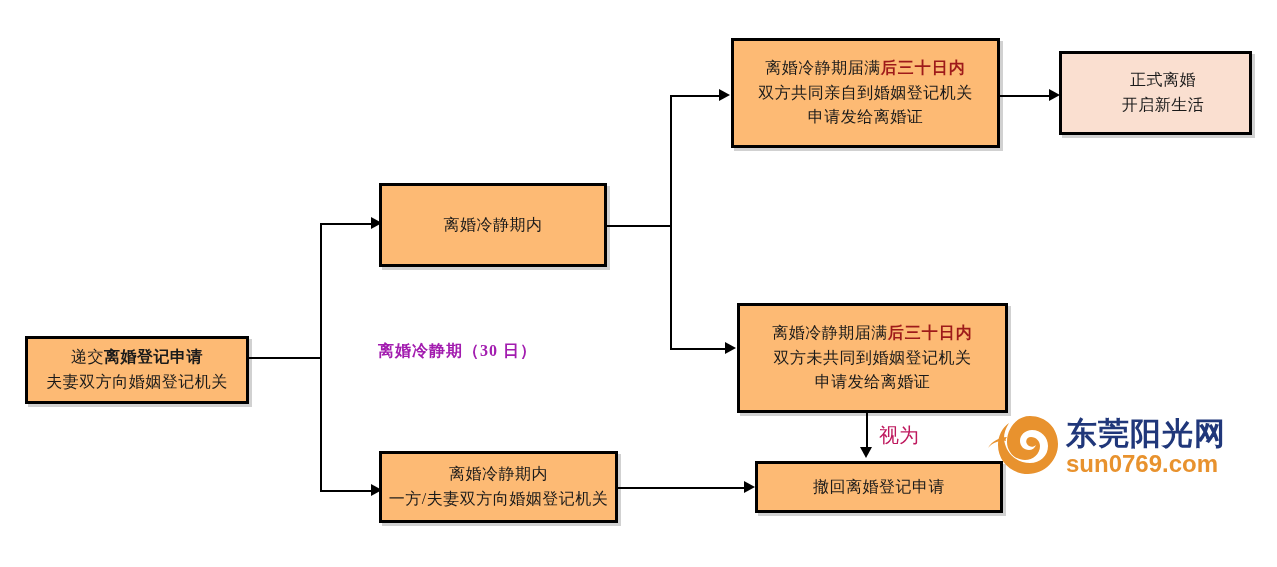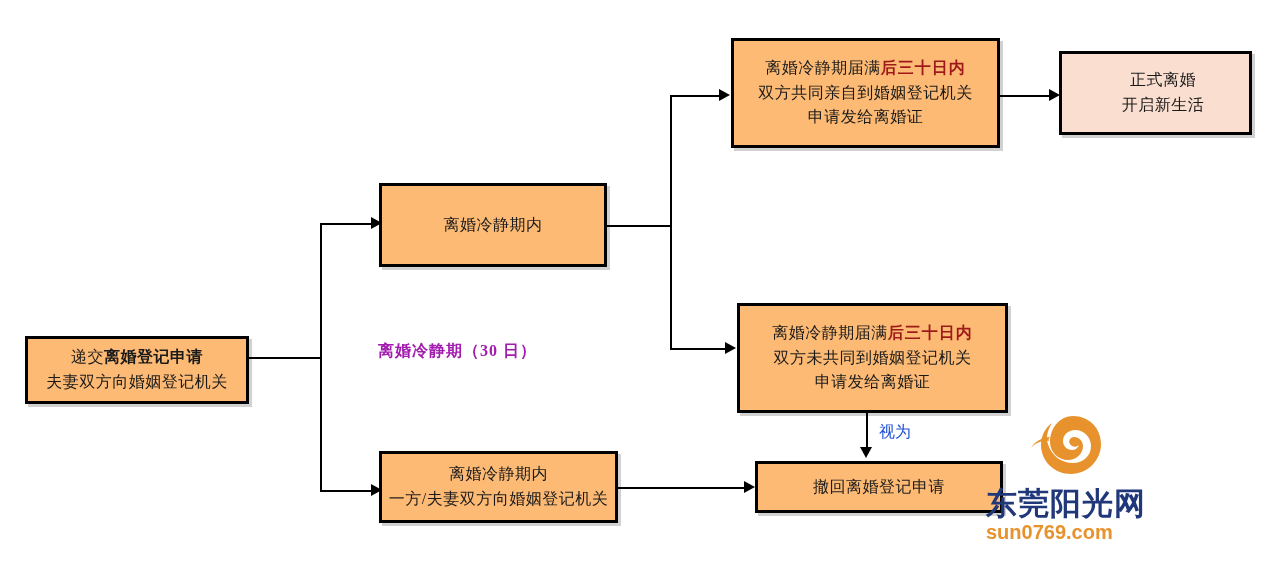--- a/index.html
+++ b/index.html
@@ -76,56 +76,55 @@
     height: 0;
     border-left: 6px solid transparent;
     border-right: 6px solid transparent;
     border-top: 11px solid #000000;
   }
 
   
   .free-label {
     position: absolute;
     white-space: nowrap;
-    color: #1d4ed8;
-    font-size: 16px;
+    color: #be185d;
+    font-size: 20px;
   }
   .cooling-label {
     position: absolute;
     white-space: nowrap;
     color: #a21caf;
     font-weight: bold;
     font-size: 16px;
     letter-spacing: 1px;
   }
 
   
   #watermark {
     position: absolute;
     display: flex;
     align-items: center;
     gap: 6px;
-    flex-direction: column;
   }
   #wm-text {
     display: flex;
     flex-direction: column;
     line-height: 1;
   }
   #wm-cn {
     font-family: "Liberation Sans", sans-serif;
     font-weight: bold;
     font-size: 31px;
     color: #20377A;
     letter-spacing: 1px;
   }
   #wm-url {
     font-family: "Liberation Sans", sans-serif;
     font-weight: bold;
-    font-size: 20px;
+    font-size: 24px;
     color: #E8922E;
     letter-spacing: 0px;
     margin-top: 3px;
   }
 </style>
 </head>
 <body>
 
 <div id="canvas">
 

